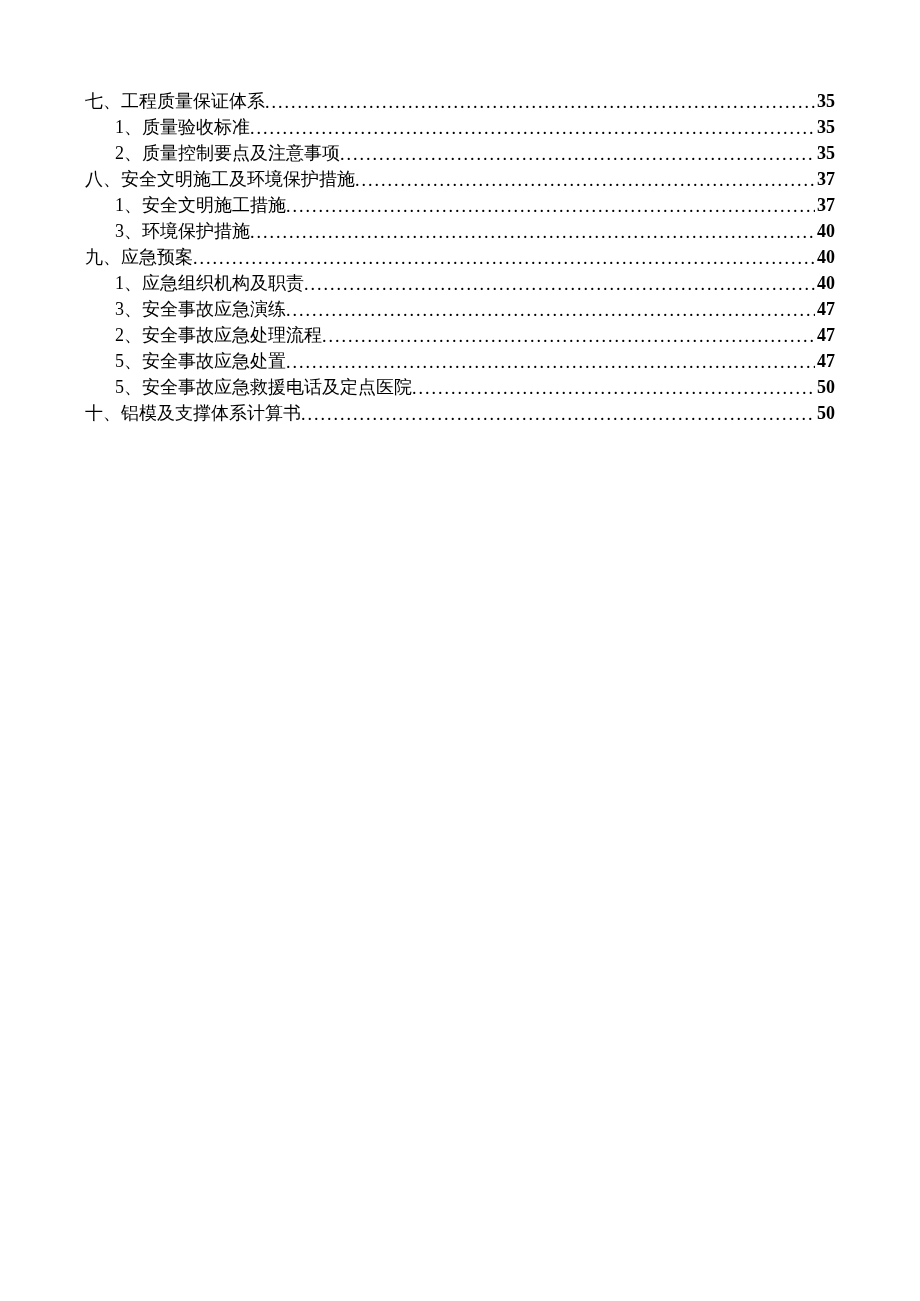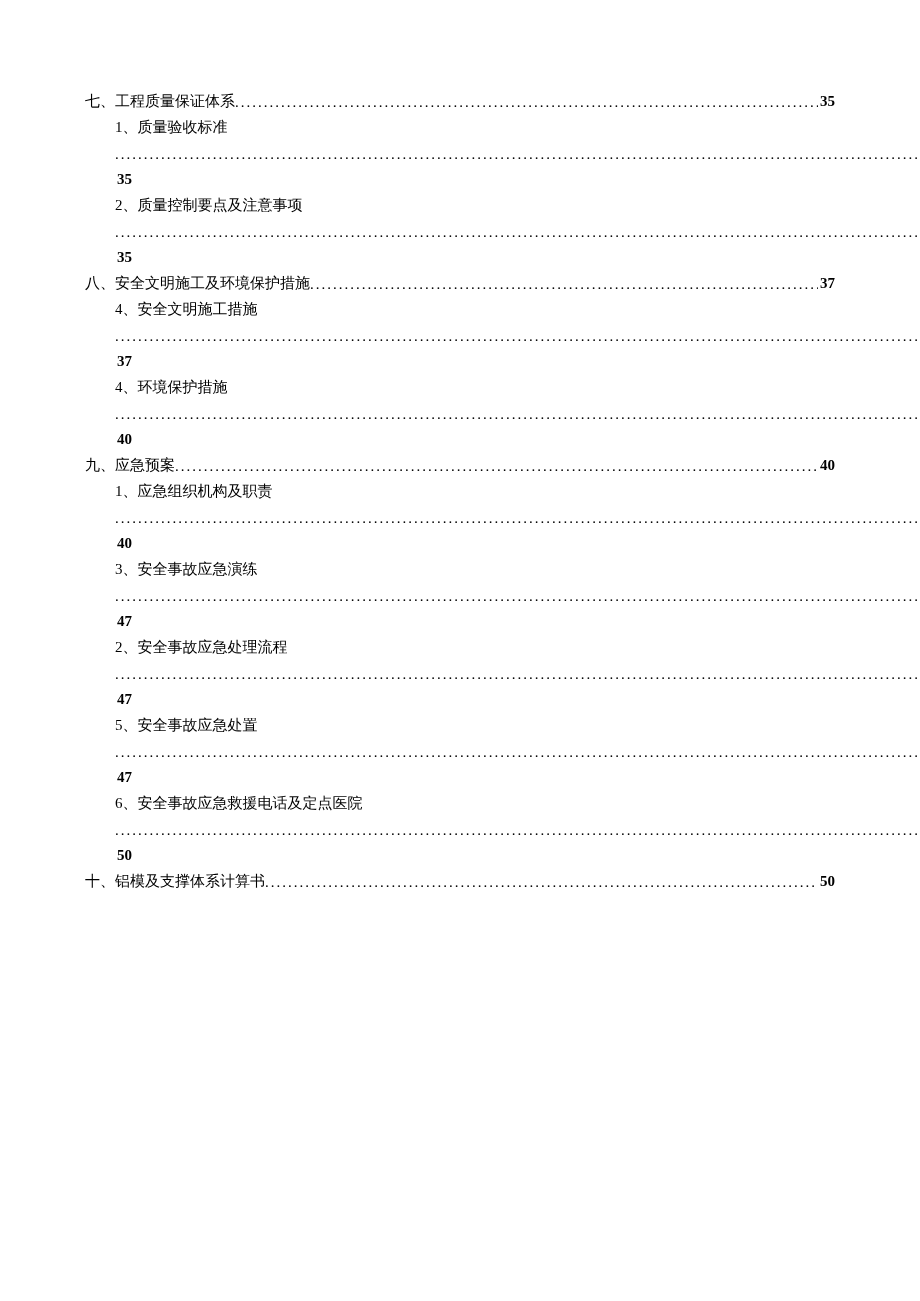--- a/index.html
+++ b/index.html
@@ -8,31 +8,30 @@
     height: 1301px;
     background: #ffffff;
     font-family: "SimSun", "宋体", serif;
     color: #000000;
   }
   .page {
     padding: 88px 85px 0 85px;
   }
   .toc-line {
     display: flex;
-    align-items: flex-start;
-    font-size: 15px;
+    align-items: flex-end;
+    font-size: 18px;
     line-height: 26px;
     white-space: nowrap;
   }
   .toc-line.level1 {
     margin-left: 0;
   }
   .toc-line.level2 {
     margin-left: 30px;
-    flex-direction: column;
   }
   .toc-label {
     flex: 0 0 auto;
   }
   .toc-dots {
     flex: 1 1 auto;
     overflow: hidden;
     letter-spacing: 2px;
     font-family: "SimSun", serif;
     color: #000;
@@ -72,28 +71,28 @@
       <span class="toc-page">35</span>
     </div>
 
     <div class="toc-line level1">
       <span class="toc-label">八、安全文明施工及环境保护措施</span>
       <span class="toc-dots"></span>
       <span class="toc-page">37</span>
     </div>
 
     <div class="toc-line level2">
-      <span class="toc-label">4、安全文明施工措施</span>
+      <span class="toc-label">1、安全文明施工措施</span>
       <span class="toc-dots"></span>
       <span class="toc-page">37</span>
     </div>
 
 
     <div class="toc-line level2">
-      <span class="toc-label">4、环境保护措施</span>
+      <span class="toc-label">3、环境保护措施</span>
       <span class="toc-dots"></span>
       <span class="toc-page">40</span>
     </div>
 
     <div class="toc-line level1">
       <span class="toc-label">九、应急预案</span>
       <span class="toc-dots"></span>
       <span class="toc-page">40</span>
     </div>
 
@@ -116,21 +115,21 @@
       <span class="toc-page">47</span>
     </div>
 
     <div class="toc-line level2">
       <span class="toc-label">5、安全事故应急处置</span>
       <span class="toc-dots"></span>
       <span class="toc-page">47</span>
     </div>
 
     <div class="toc-line level2">
-      <span class="toc-label">6、安全事故应急救援电话及定点医院</span>
+      <span class="toc-label">5、安全事故应急救援电话及定点医院</span>
       <span class="toc-dots"></span>
       <span class="toc-page">50</span>
     </div>
 
     <div class="toc-line level1">
       <span class="toc-label">十、铝模及支撑体系计算书</span>
       <span class="toc-dots"></span>
       <span class="toc-page">50</span>
     </div>
 

